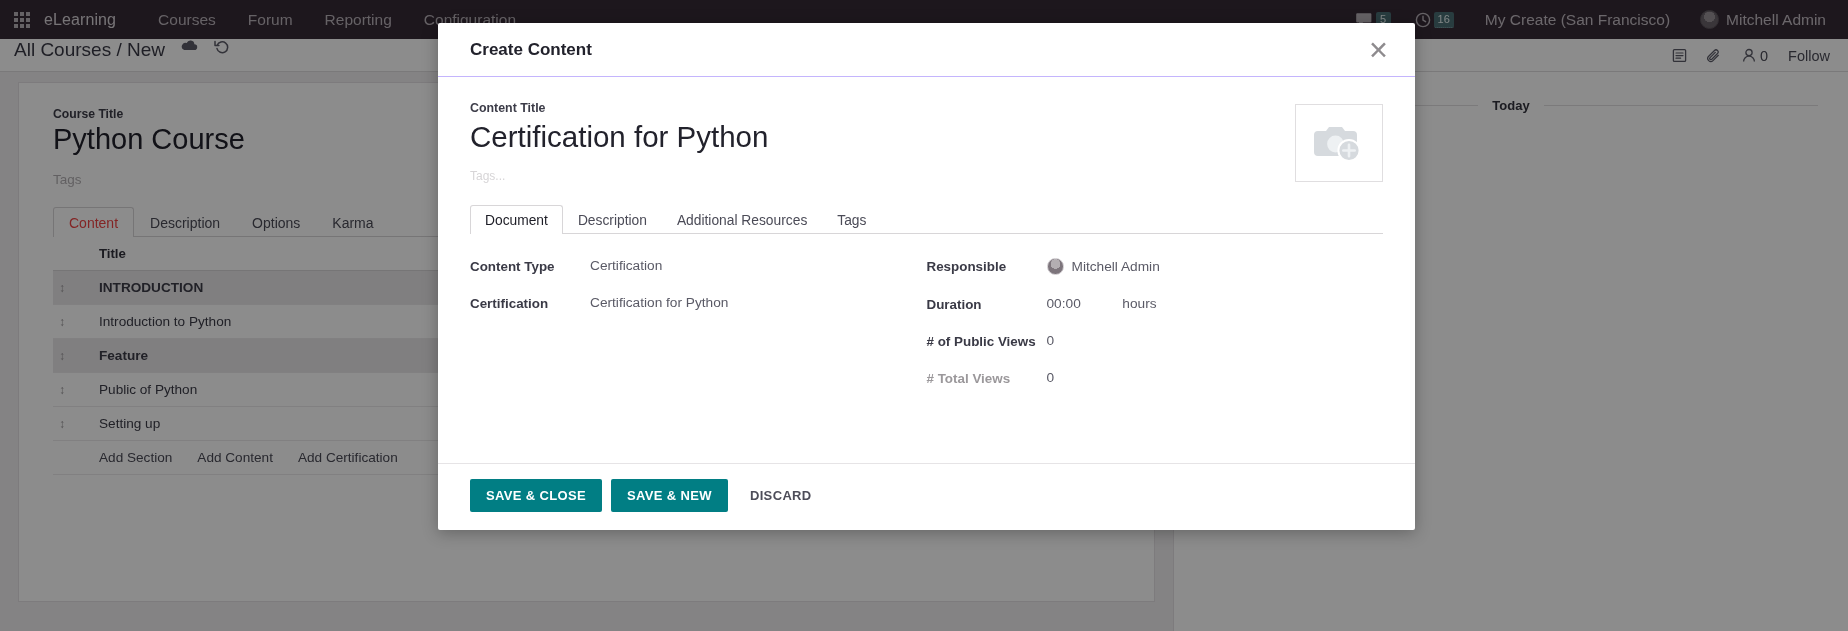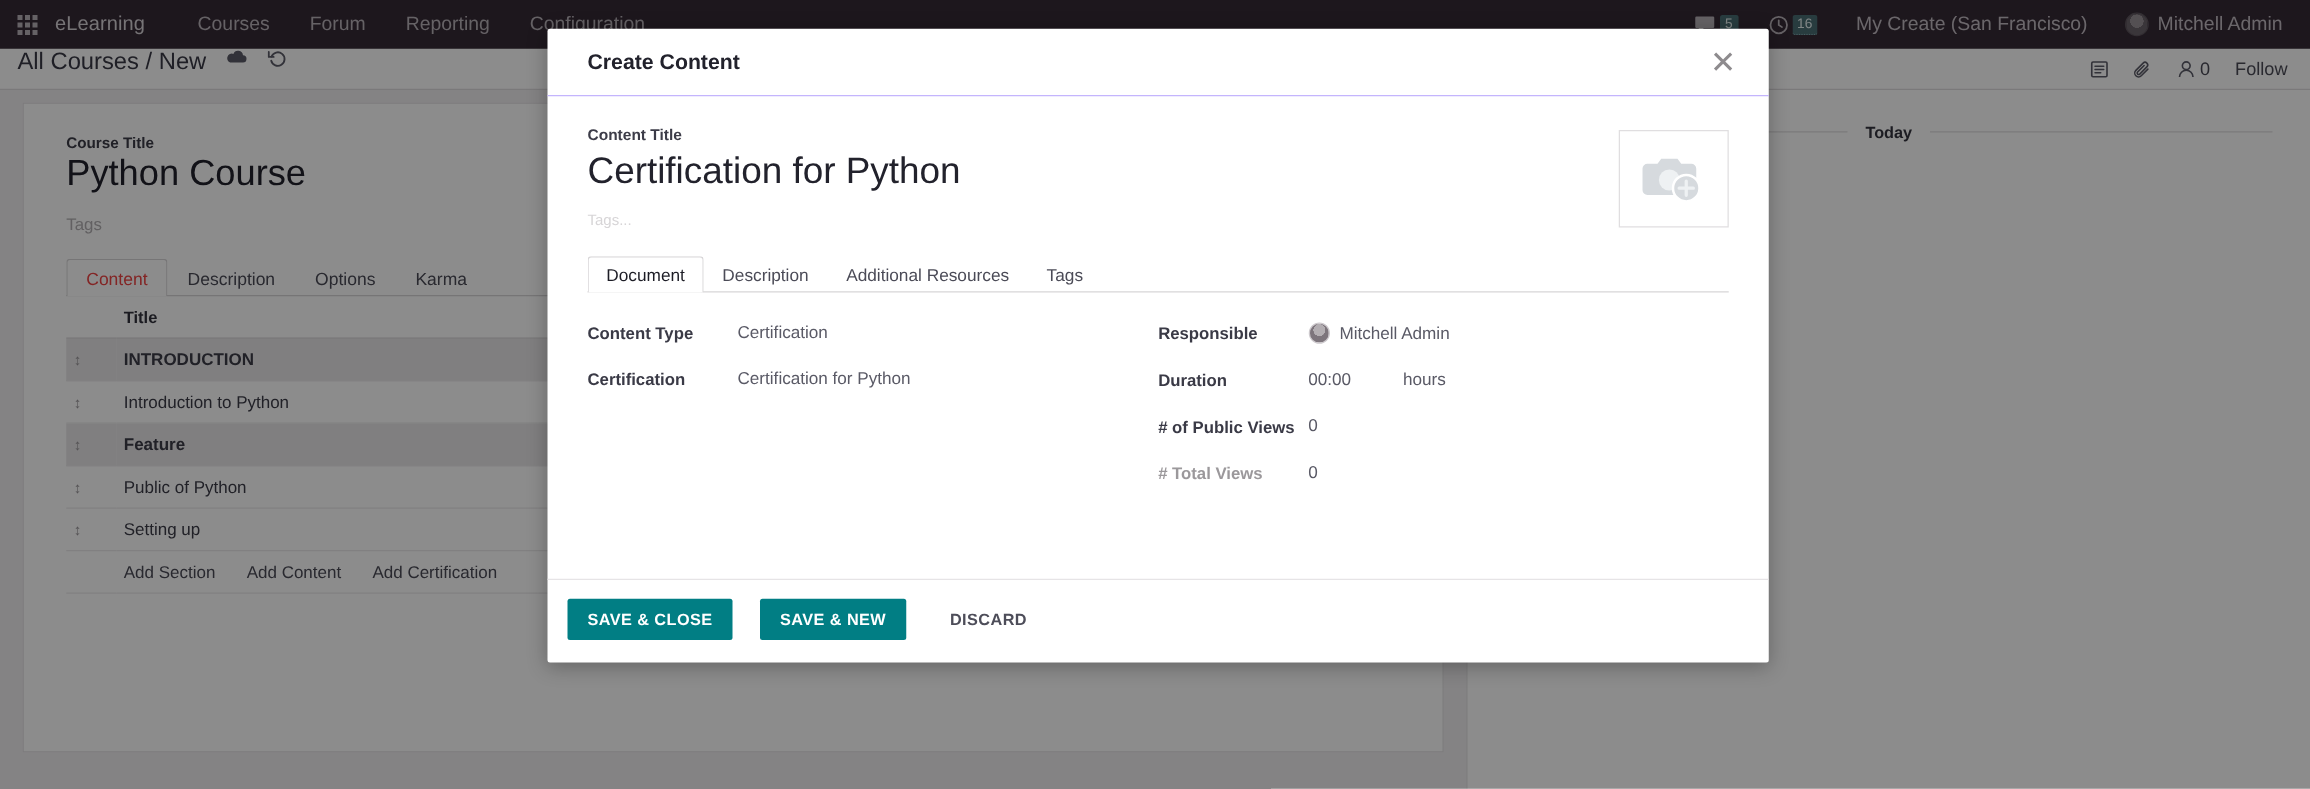--- a/index.html
+++ b/index.html
@@ -204,22 +204,22 @@
   .fval-inline { display: flex; align-items: center; gap: 8px; }
   .mini-avatar {
     width: 17px; height: 17px; border-radius: 50%; flex: none;
     background: radial-gradient(circle at 50% 34%, #b3aeb2 0 38%, #7d757c 39% 100%);
     border: 1px solid #cdc9cd;
   }
   .dur-val { min-width: 50px; display: inline-block; }
   .dur-unit { color: #5a5a66; margin-left: 22px; }
 
   .modal-footer {
-    border-top: 1px solid #e6e4e6; padding: 15px 16px 18px;
-    display: flex; align-items: center; gap: 22px;
+    border-top: 1px solid #e6e4e6; padding: 15px 32px 18px;
+    display: flex; align-items: center; gap: 9px;
   }
   .btn {
     font-size: 13px; font-weight: bold; letter-spacing: .35px;
     padding: 9px 16px; cursor: pointer; border: none; border-radius: 2px;
     font-family: "Liberation Sans", sans-serif;
   }
   .btn-primary { background: #017e84; color: #ffffff; }
   .btn-link { background: transparent; color: #4d4d59; padding: 9px 13px; }
 </style>
 </head>

